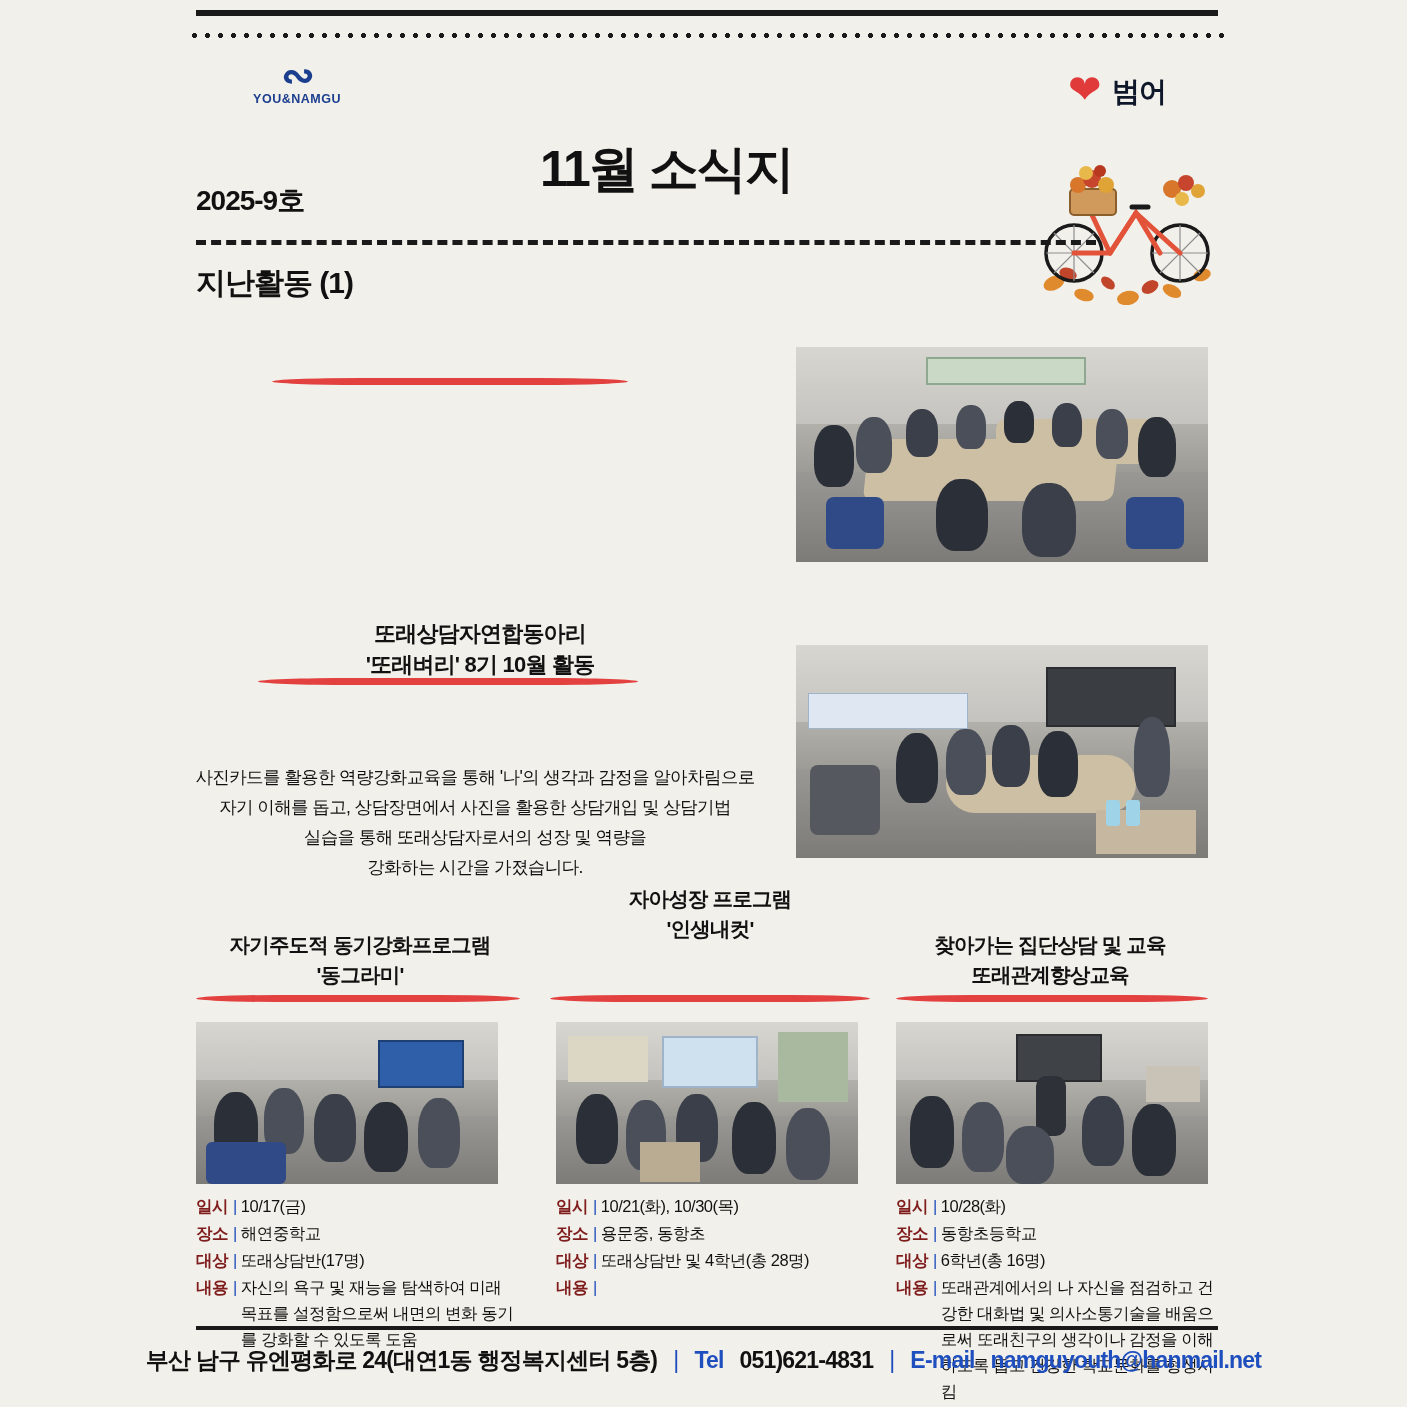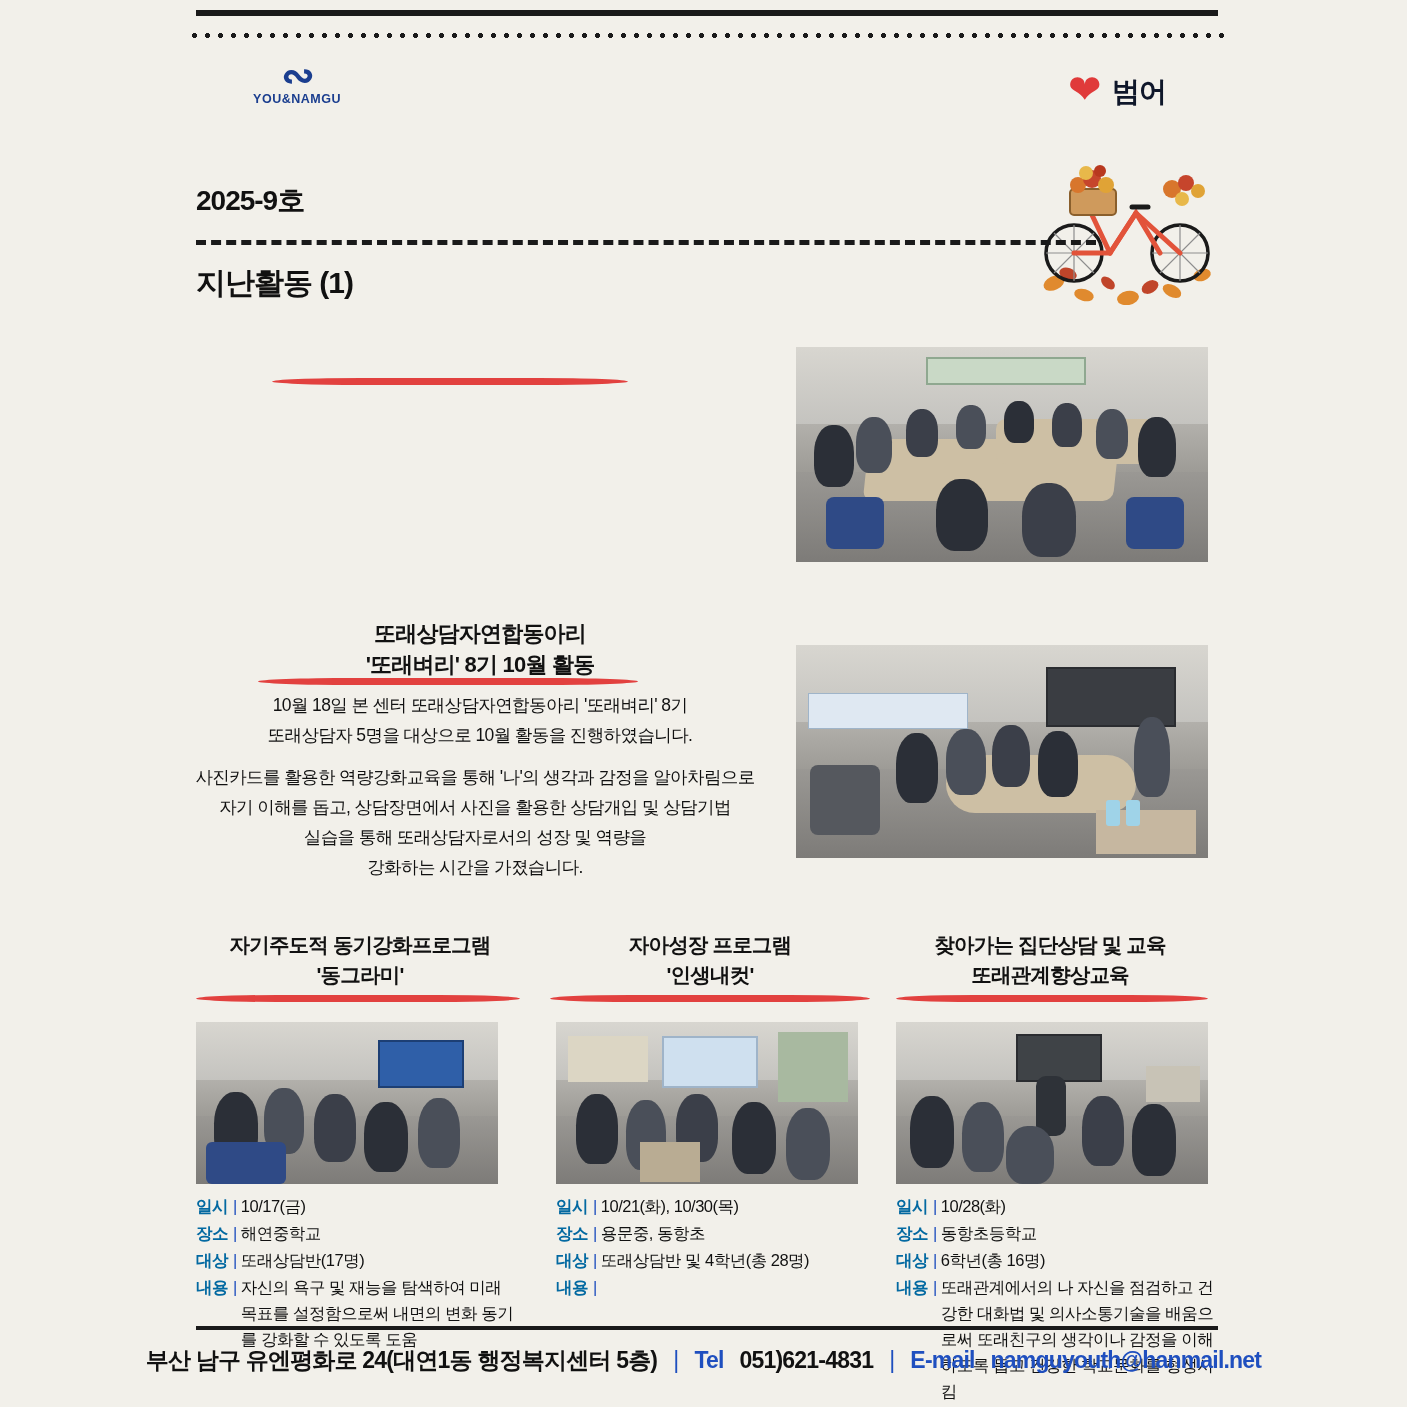--- a/index.html
+++ b/index.html
@@ -110,21 +110,21 @@
   .col-title {
     position: absolute; text-align: center; font-size: 20.5px; font-weight: bold;
     color: #111; letter-spacing: -0.8px; line-height: 30px;
   }
   .info-block {
     position: absolute; font-size: 16.5px; color: #111; letter-spacing: -0.5px;
     line-height: 26px;
   }
   .info-row { display: flex; margin-bottom: 1px; }
   .info-key {
-    color: #0369a1; font-weight: bold; white-space: nowrap; margin-right: 5px;
+    color: #7f1d1d; font-weight: bold; white-space: nowrap; margin-right: 5px;
   }
   .info-bar { color: #1f4fbf; margin-right: 4px; }
   .info-val { flex: 1; }
   
   .footer-line {
     position: absolute; left: 196px; top: 1326px; width: 1022px; height: 4px;
     background: #1a1a1a;
   }
   .footer {
     position: absolute; left: 0; top: 1345px; width: 1407px;
@@ -144,20 +144,21 @@
 <div class="page">
 
   <div class="top-bar"></div>
   <div class="dot-row"></div>
 
   <div class="logo-mark">
     <div class="logo-swirl">∾</div>
     <div class="logo-text">YOU&amp;NAMGU</div>
   </div>
 
+  <div class="title-sub">11월 소식지</div>
 
   <div class="heart-logo">
     <div class="heart-shape">❤</div>
     <div class="heart-label">범어</div>
   </div>
 
   <div class="issue-no">2025-9호</div>
 
   <div class="bike">
     <svg width="190" height="150" viewBox="0 0 190 150">
@@ -238,22 +239,20 @@
     <div class="blob" style="left:226px; top:136px; width:54px; height:74px;"></div>
     <div style="position:absolute; left:30px; top:150px; width:58px; height:52px; background:#2f4a86; border-radius:8px;"></div>
     <div style="position:absolute; left:330px; top:150px; width:58px; height:52px; background:#2f4a86; border-radius:8px;"></div>
   </div>
 
   <div class="art-title" style="left:210px; top:618px; width:540px;">
     <span>또래상담자연합동아리</span><br>
     <span>'또래벼리' 8기 10월 활동</span>
   </div>
   <div class="underline-red" style="left:258px; top:678px; width:380px;"></div>
-  <div class="art-body" style="left:190px; top:690px; width:580px; white-space:pre-line;">10월 18일 본 센터 또래상담자연합동아리 '또래벼리' 8기
-또래상담자 5명을 대상으로 10월 활동을 진행하였습니다.</div>
   <div class="art-body" style="left:170px; top:762px; width:610px; white-space:pre-line;">사진카드를 활용한 역량강화교육을 통해 '나'의 생각과 감정을 알아차림으로
 자기 이해를 돕고, 상담장면에서 사진을 활용한 상담개입 및 상담기법
 실습을 통해 또래상담자로서의 성장 및 역량을
 강화하는 시간을 가졌습니다.</div>
 
   <div class="photo" style="left:796px; top:645px; width:412px; height:213px;">
     <div class="sky"></div>
       <div class="mid"></div>
       <div class="floor"></div>
     <div class="banner" style="left:12px; top:48px; width:160px; height:36px;"></div>
@@ -303,21 +302,21 @@
         <span class="info-bar">|</span>
       <span class="info-val">또래상담반(17명)</span>
     </div>
     <div class="info-row">
       <span class="info-key">내용</span>
         <span class="info-bar">|</span>
       <span class="info-val">자신의 욕구 및 재능을 탐색하여 미래목표를 설정함으로써 내면의 변화 동기를 강화할 수 있도록 도움</span>
     </div>
   </div>
 
-  <div class="col-title" style="left:540px; top:930px; width:340px;">
+  <div class="col-title" style="left:540px; top:884px; width:340px;">
     <span>자아성장 프로그램</span><br>
     <span>'인생내컷'</span>
   </div>
   <div class="underline-red" style="left:550px; top:995px; width:320px;"></div>
   <div class="photo" style="left:556px; top:1022px; width:302px; height:162px;">
     <div class="sky"></div>
       <div class="mid"></div>
       <div class="floor"></div>
     <div class="screen-g" style="left:106px; top:14px; width:96px; height:52px; background:#cfe0ef; border-color:#9fb4c9;"></div>
     <div style="position:absolute; left:12px; top:14px; width:80px; height:46px; background:#dcd6c4;"></div>

